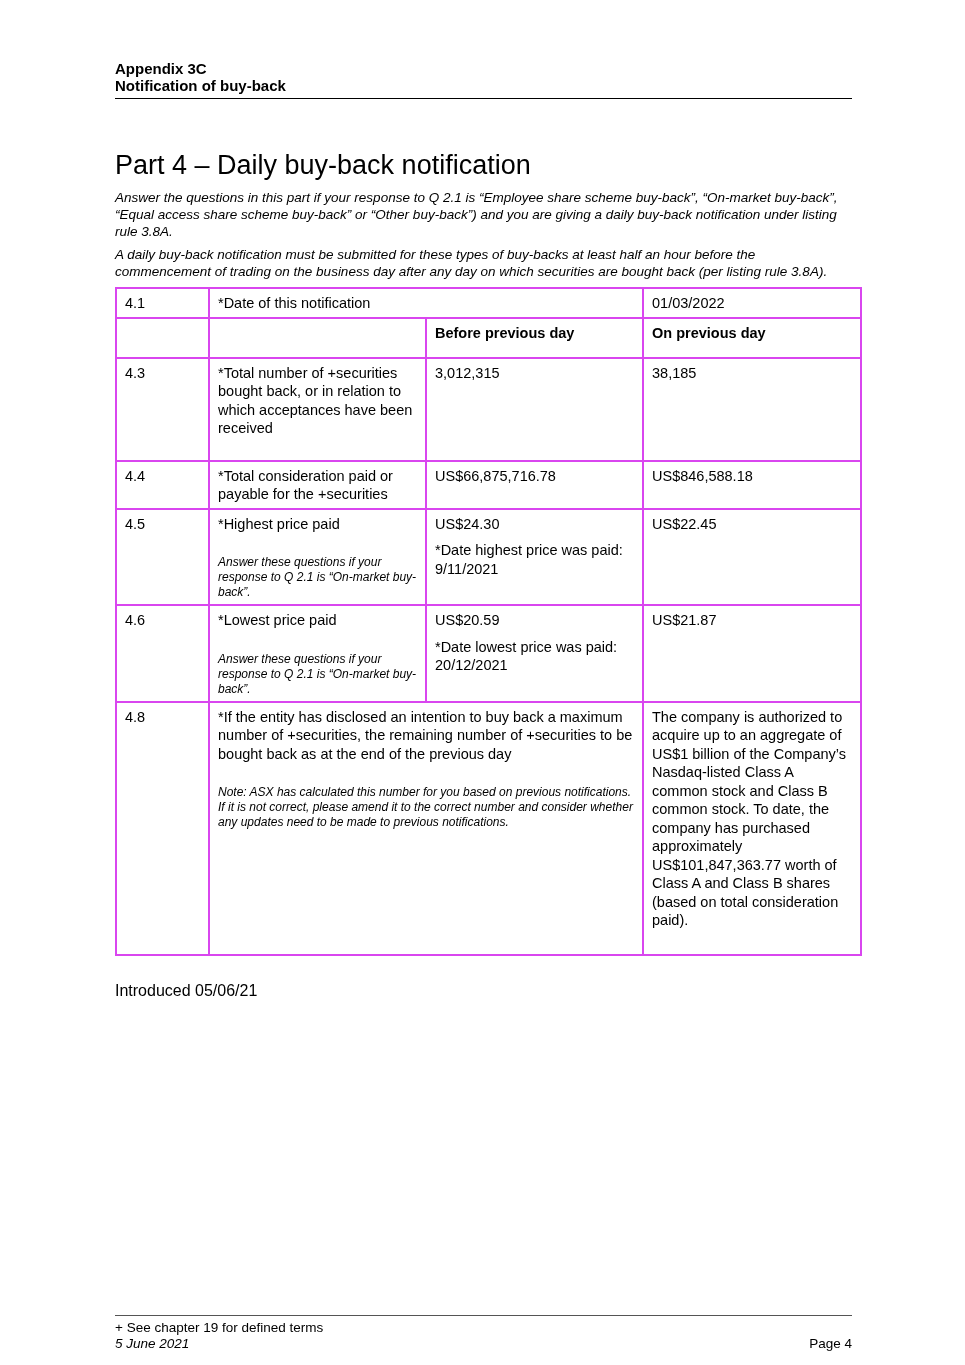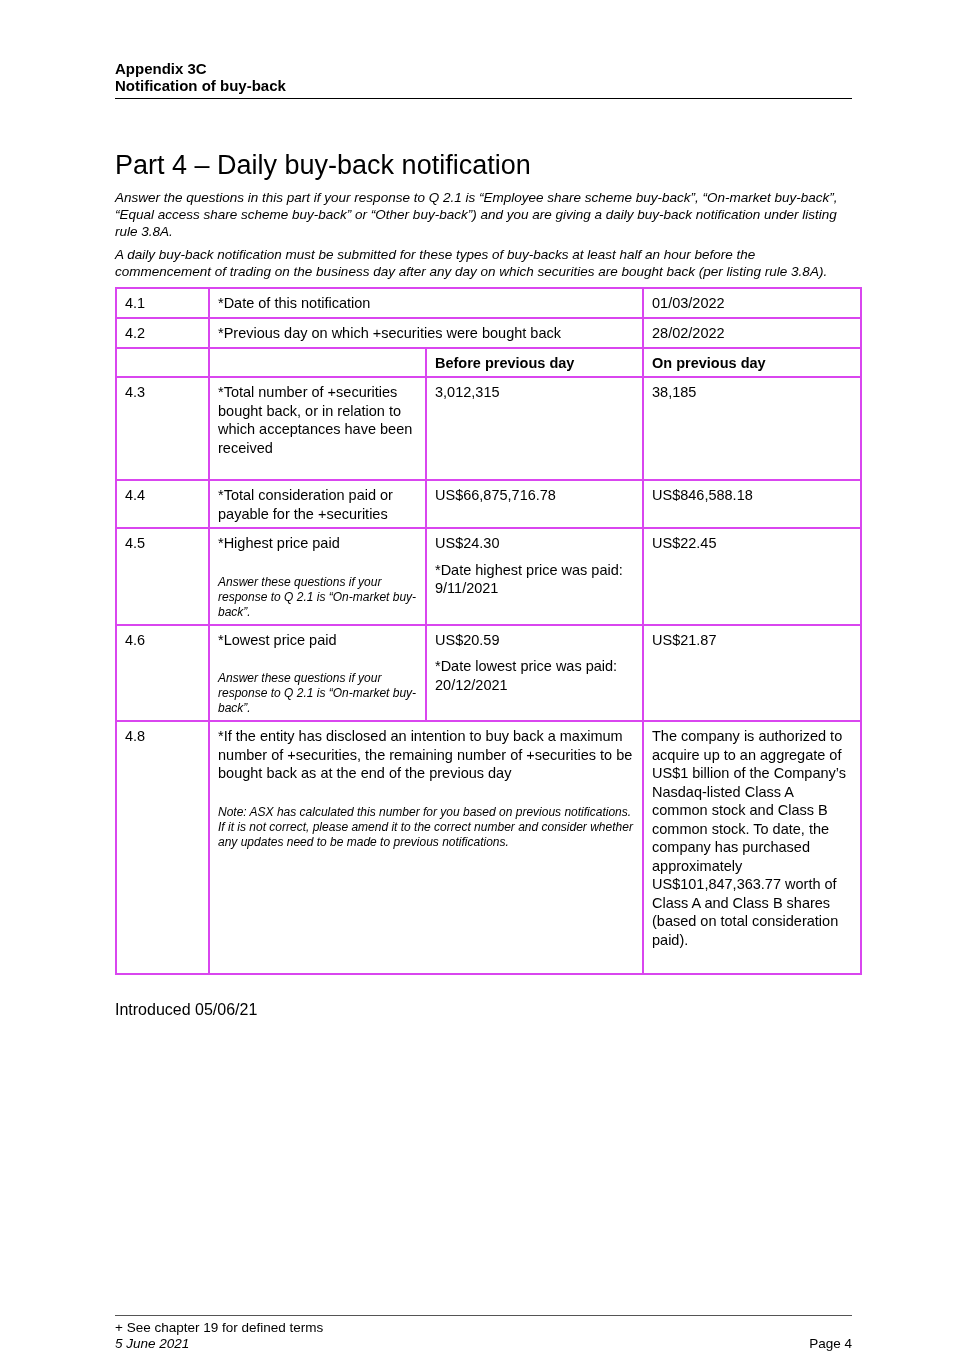--- a/index.html
+++ b/index.html
@@ -124,27 +124,22 @@
           <col class="c-on">
       </colgroup>
 
       <tbody>
           <tr style="height:29px;">
         <td>4.1</td>
         <td colspan="2">*Date of this notification</td>
         <td>01/03/2022</td>
       </tr>
 
-      <tr style="height:30px;">
-        <td>4.2</td>
-        <td colspan="2">*Previous day on which +securities were bought back</td>
-        <td>28/02/2022</td>
-      </tr>
-
-      <tr style="height:29px;">
+
+      <tr style="height:40px;">
         <td></td>
         <td></td>
         <td class="bold">Before previous day</td>
         <td class="bold">On previous day</td>
       </tr>
 
       <tr style="height:103px;">
         <td>4.3</td>
         <td>*Total number of +securities bought back, or in relation to which acceptances have been received</td>
         <td>3,012,315</td>

